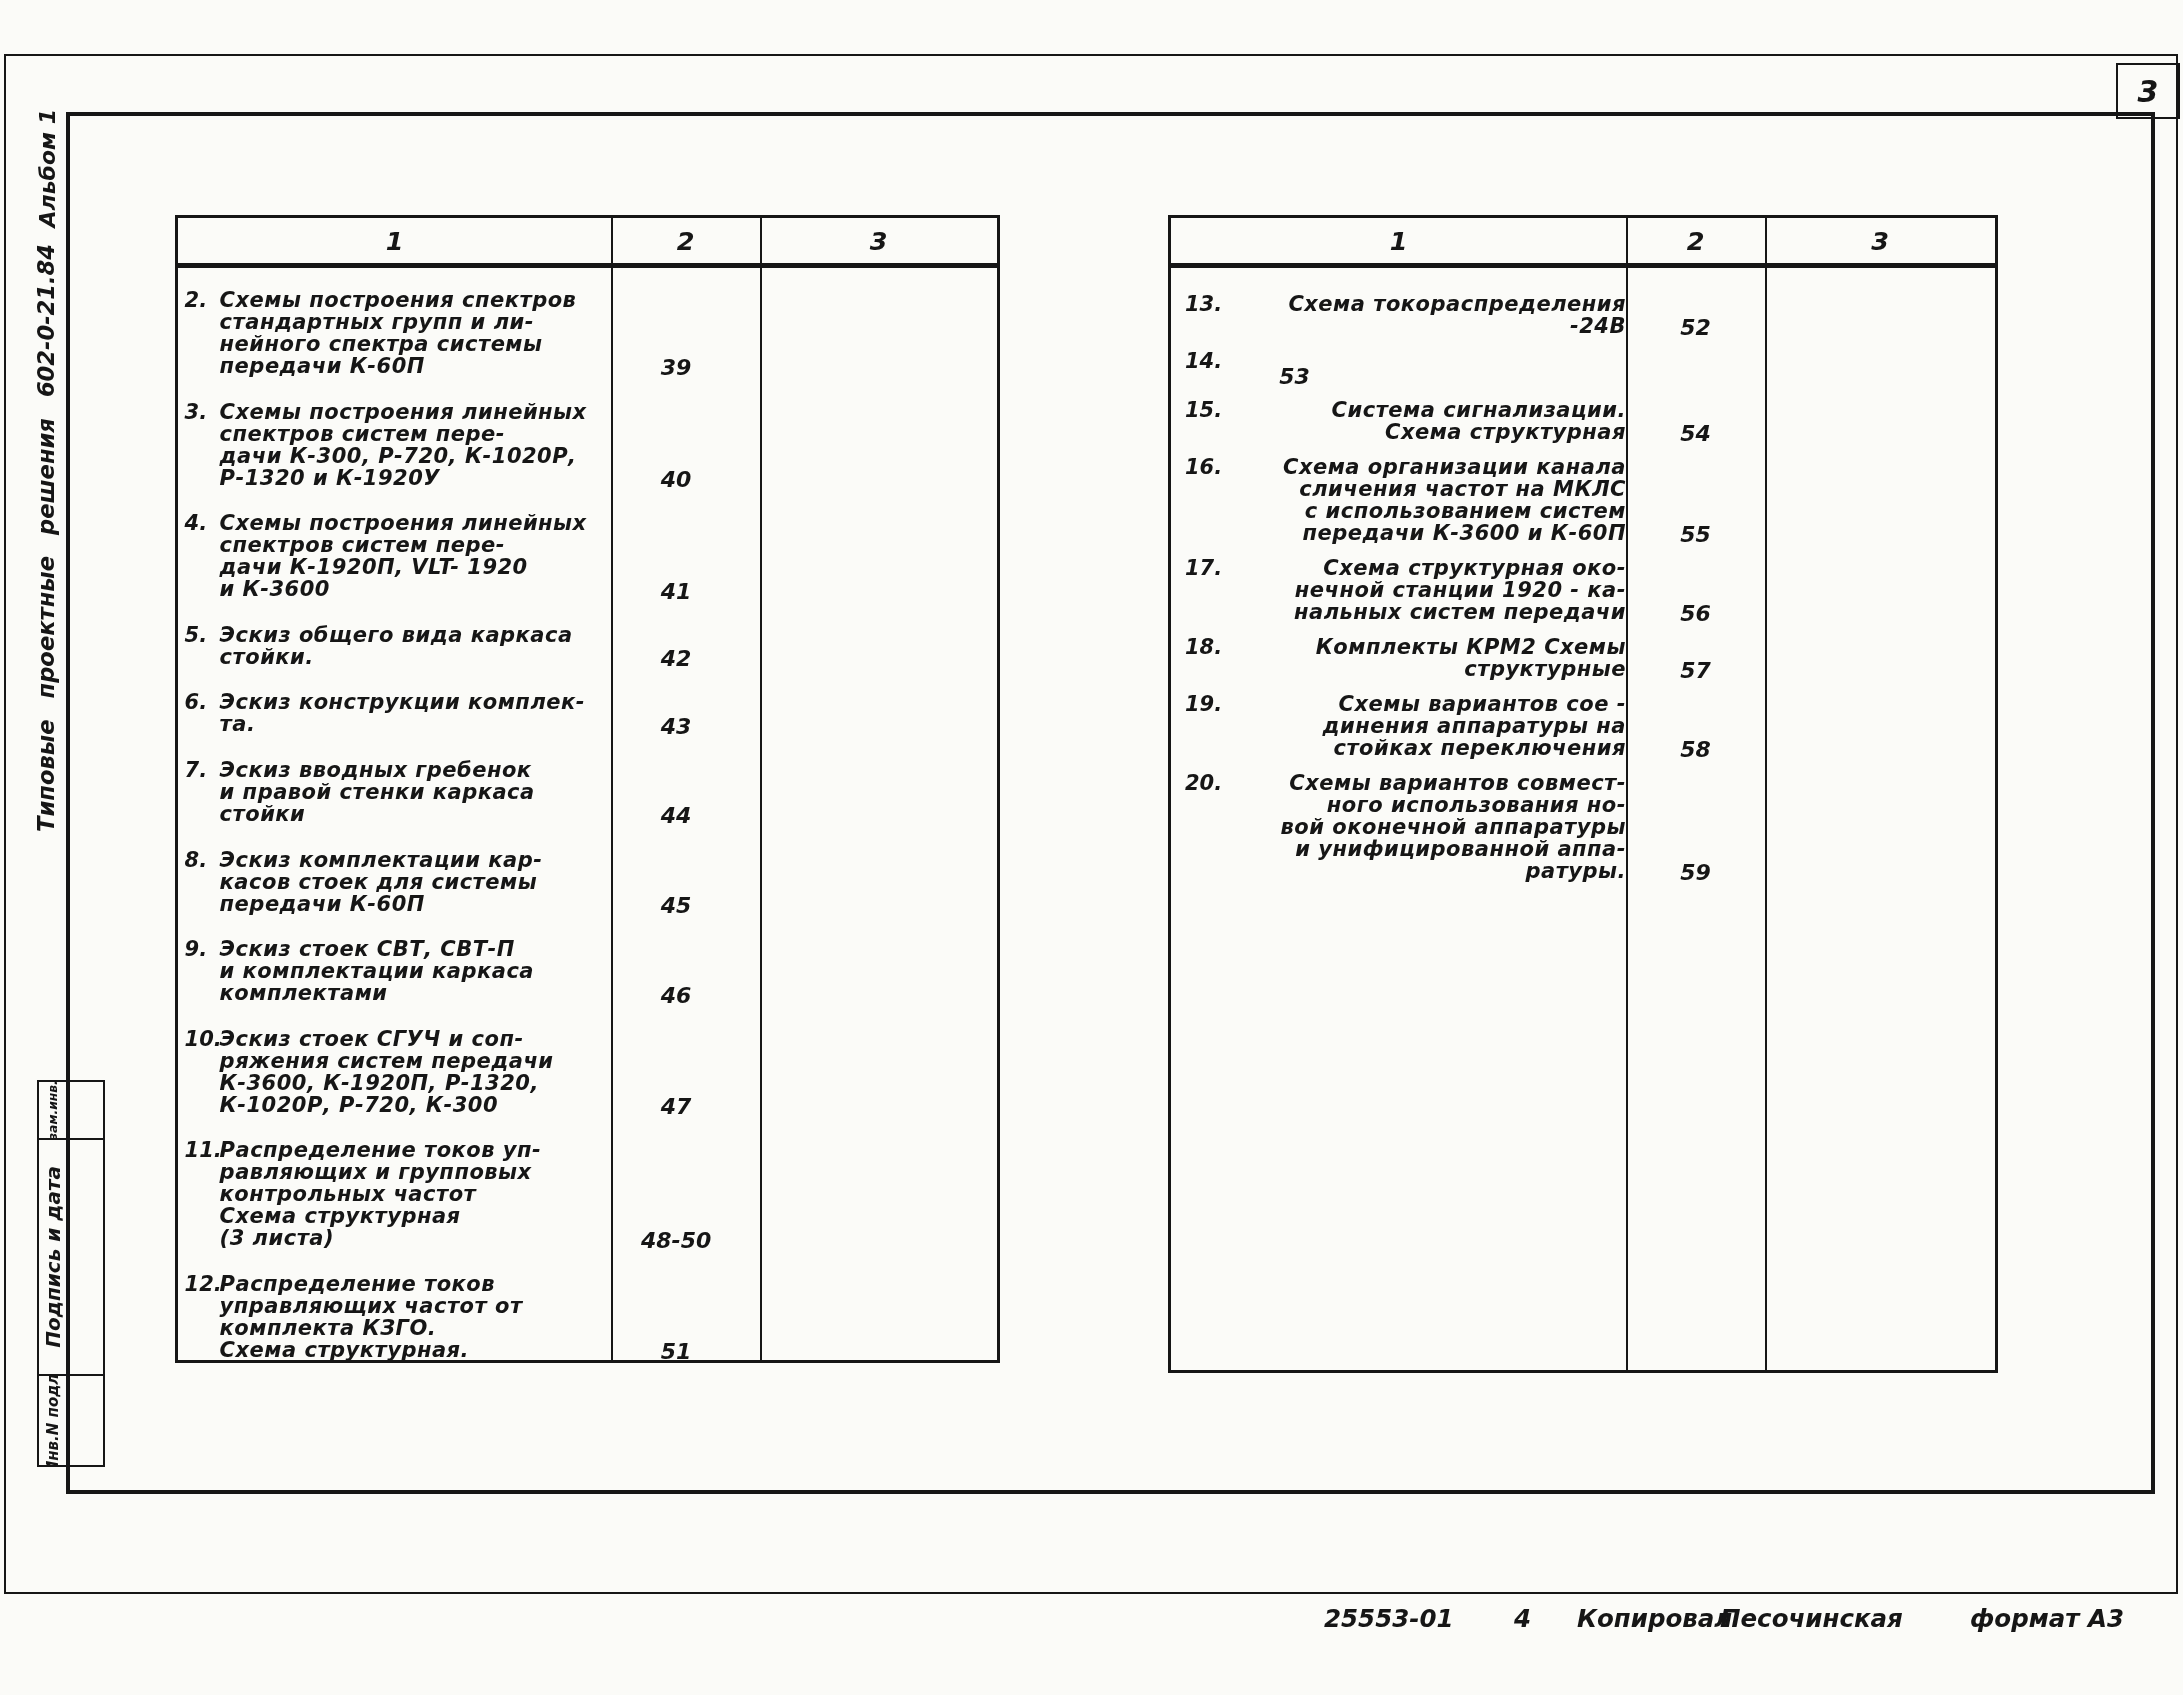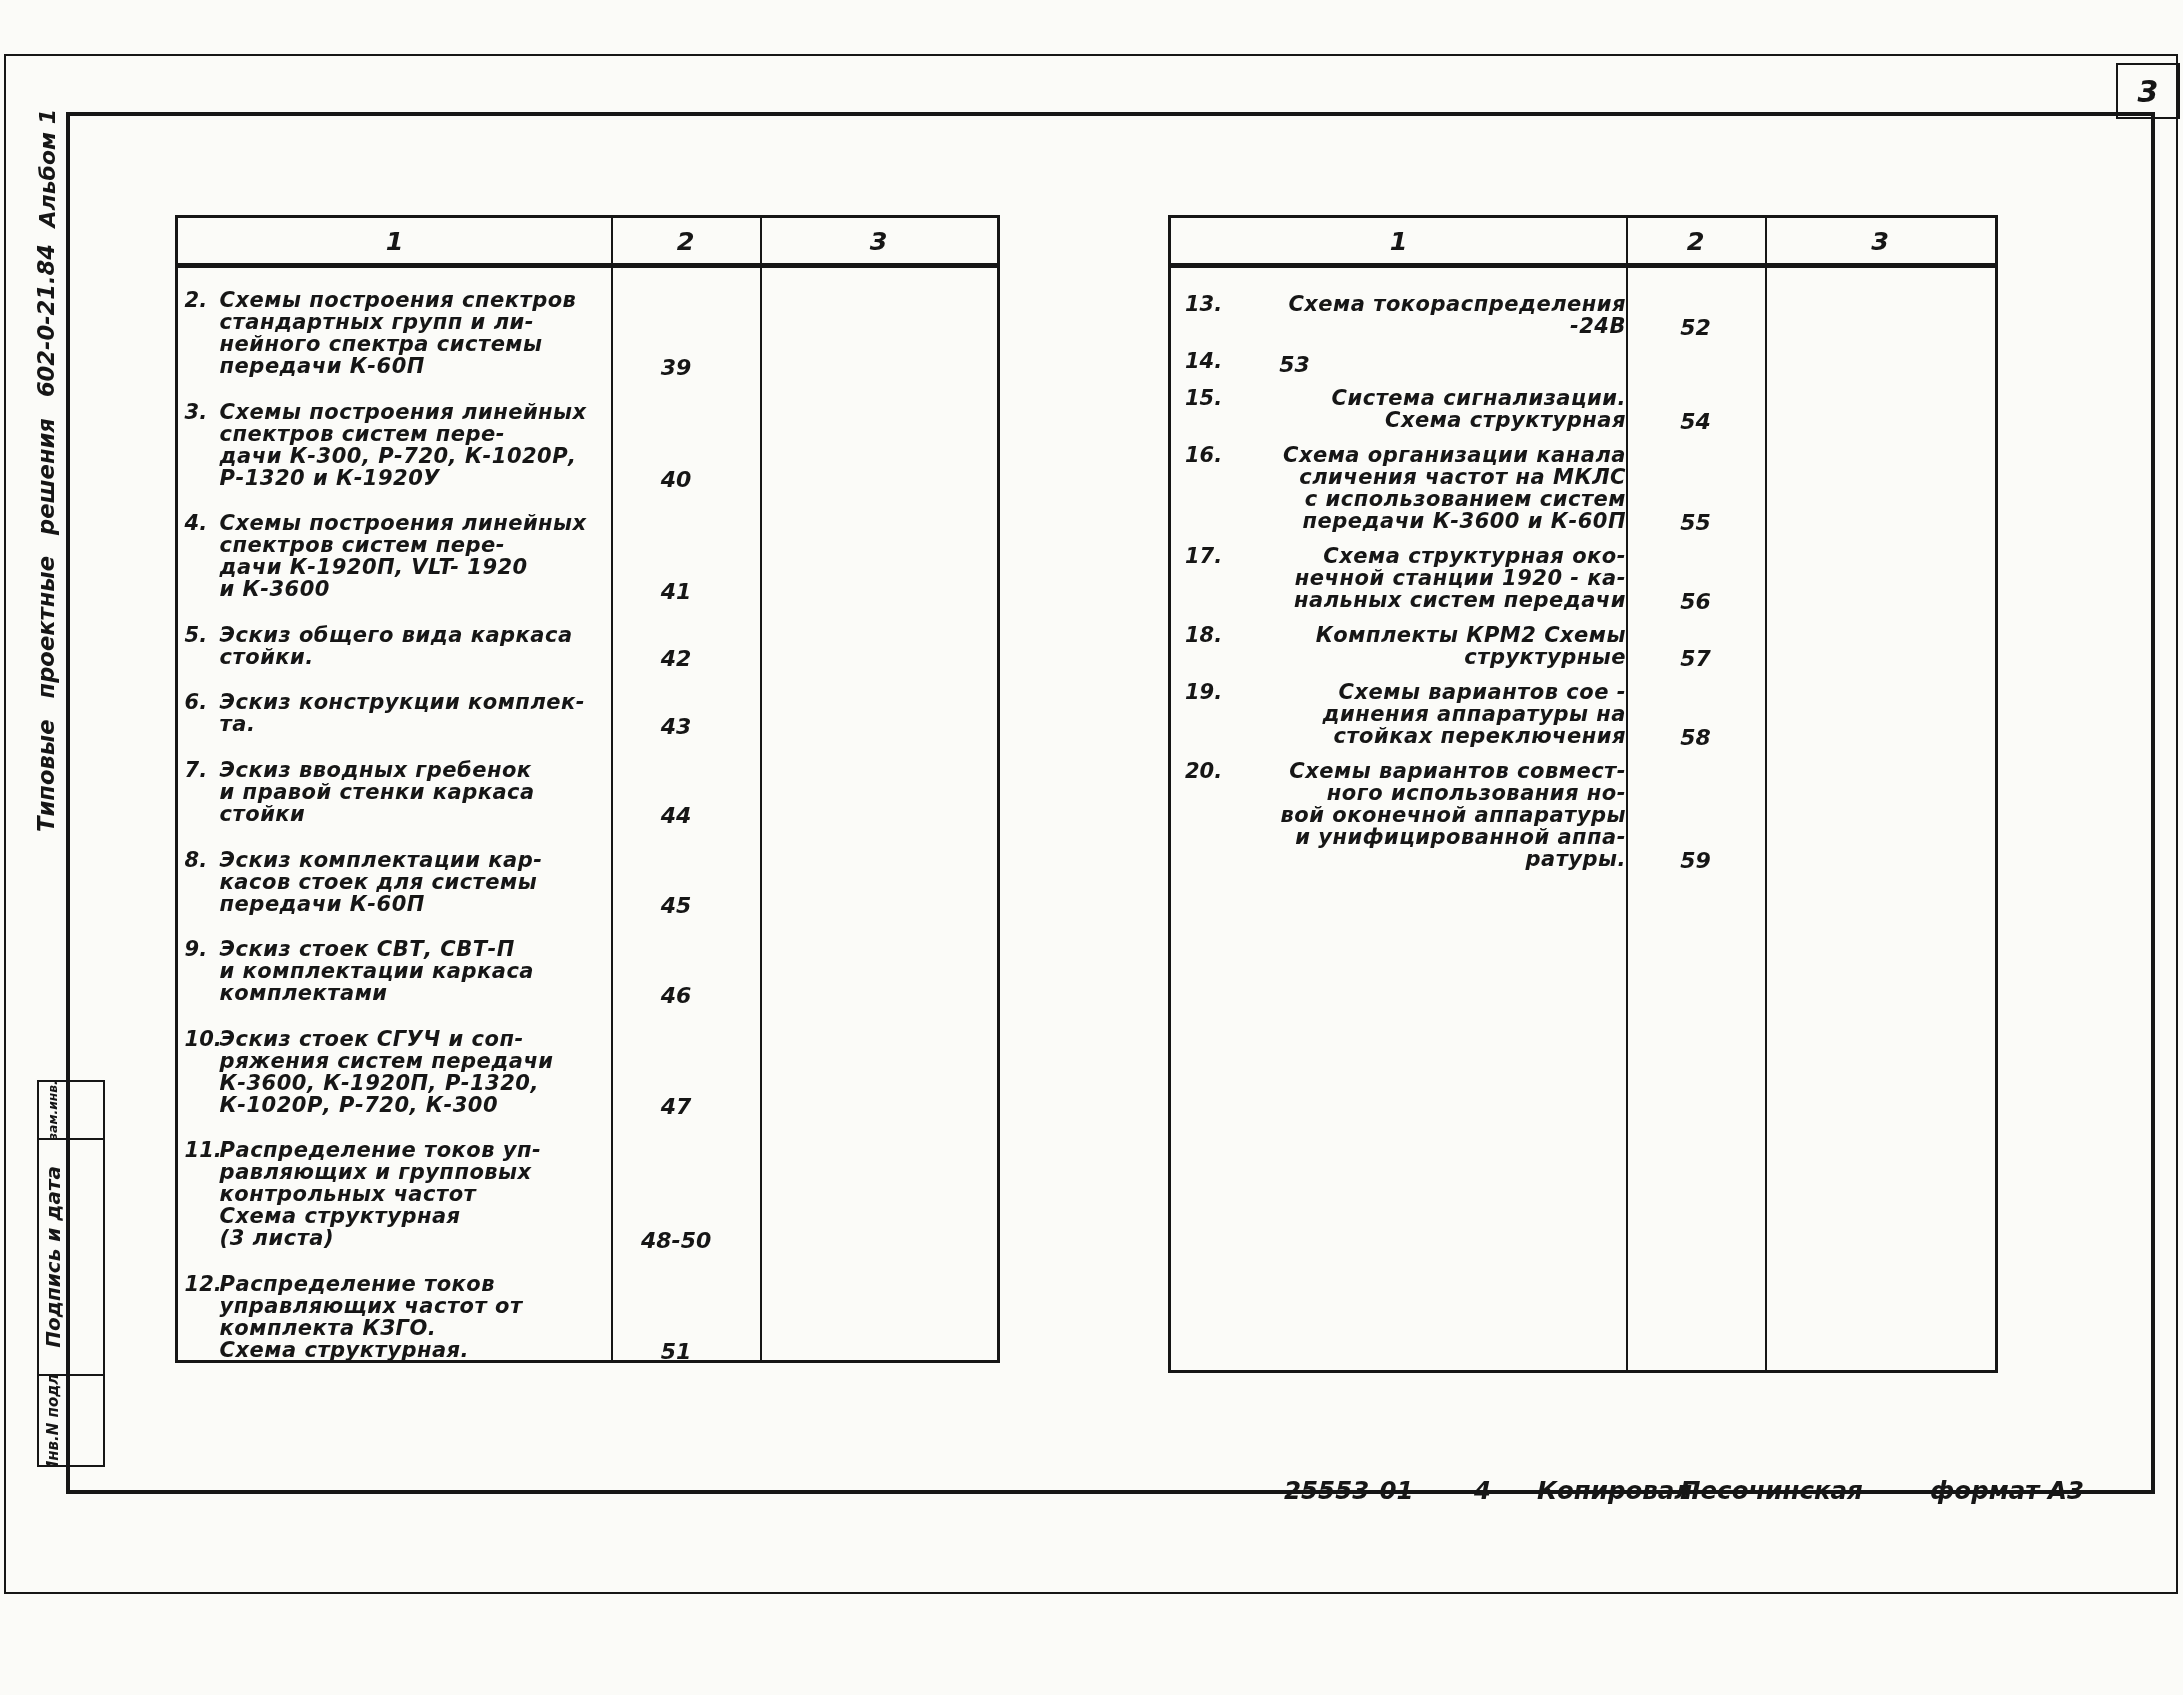--- a/index.html
+++ b/index.html
@@ -52,26 +52,26 @@
   .trow .num{flex:none;font-size:21px;line-height:22px;text-align:left;}
   .ltable .num{width:35px;padding-left:6.6px;}
   .rtable .num{width:40px;padding-left:14px;}
   .trow .txt{flex:none;font-size:21px;white-space:pre-line;letter-spacing:0.5px;}
   .ltable .txt{width:391px;line-height:22px;font-style:italic;}
   .rtable .txt{width:401px;line-height:22px;text-align:right;}
   .trow .sheet{align-self:flex-end;text-align:center;transform:translateY(2.8px);
       display:flex;justify-content:center;}
   .ltable .sheet{width:131px;}
   .rtable .sheet{width:139px;}
-  .sheet .sv{font-size:22px;line-height:23.6px;}
+  .sheet .sv{font-size:22px;line-height:23.6px;margin-top:12px;}
   .sheet.circled .sv{border:2.4px solid #161616;border-radius:50%;min-width:27px;
       padding:5.7px 6.6px;line-height:24.5px;}
 
   
-  .footer-item{position:absolute;top:1476px;font-size:24.5px;white-space:nowrap;}
+  .footer-item{position:absolute;top:1604px;font-size:24.5px;white-space:nowrap;margin-left:40px;}
   .f-doc{left:1284px;} .f-page{left:1474px;} .f-cop{left:1537px;}
   .f-name{left:1680px;} .f-format{left:1930px;}
 </style>
 </head>
 <body>
 
 <div class="page">
 
   <div class="outer-border"></div>
   <div class="frame"></div>

